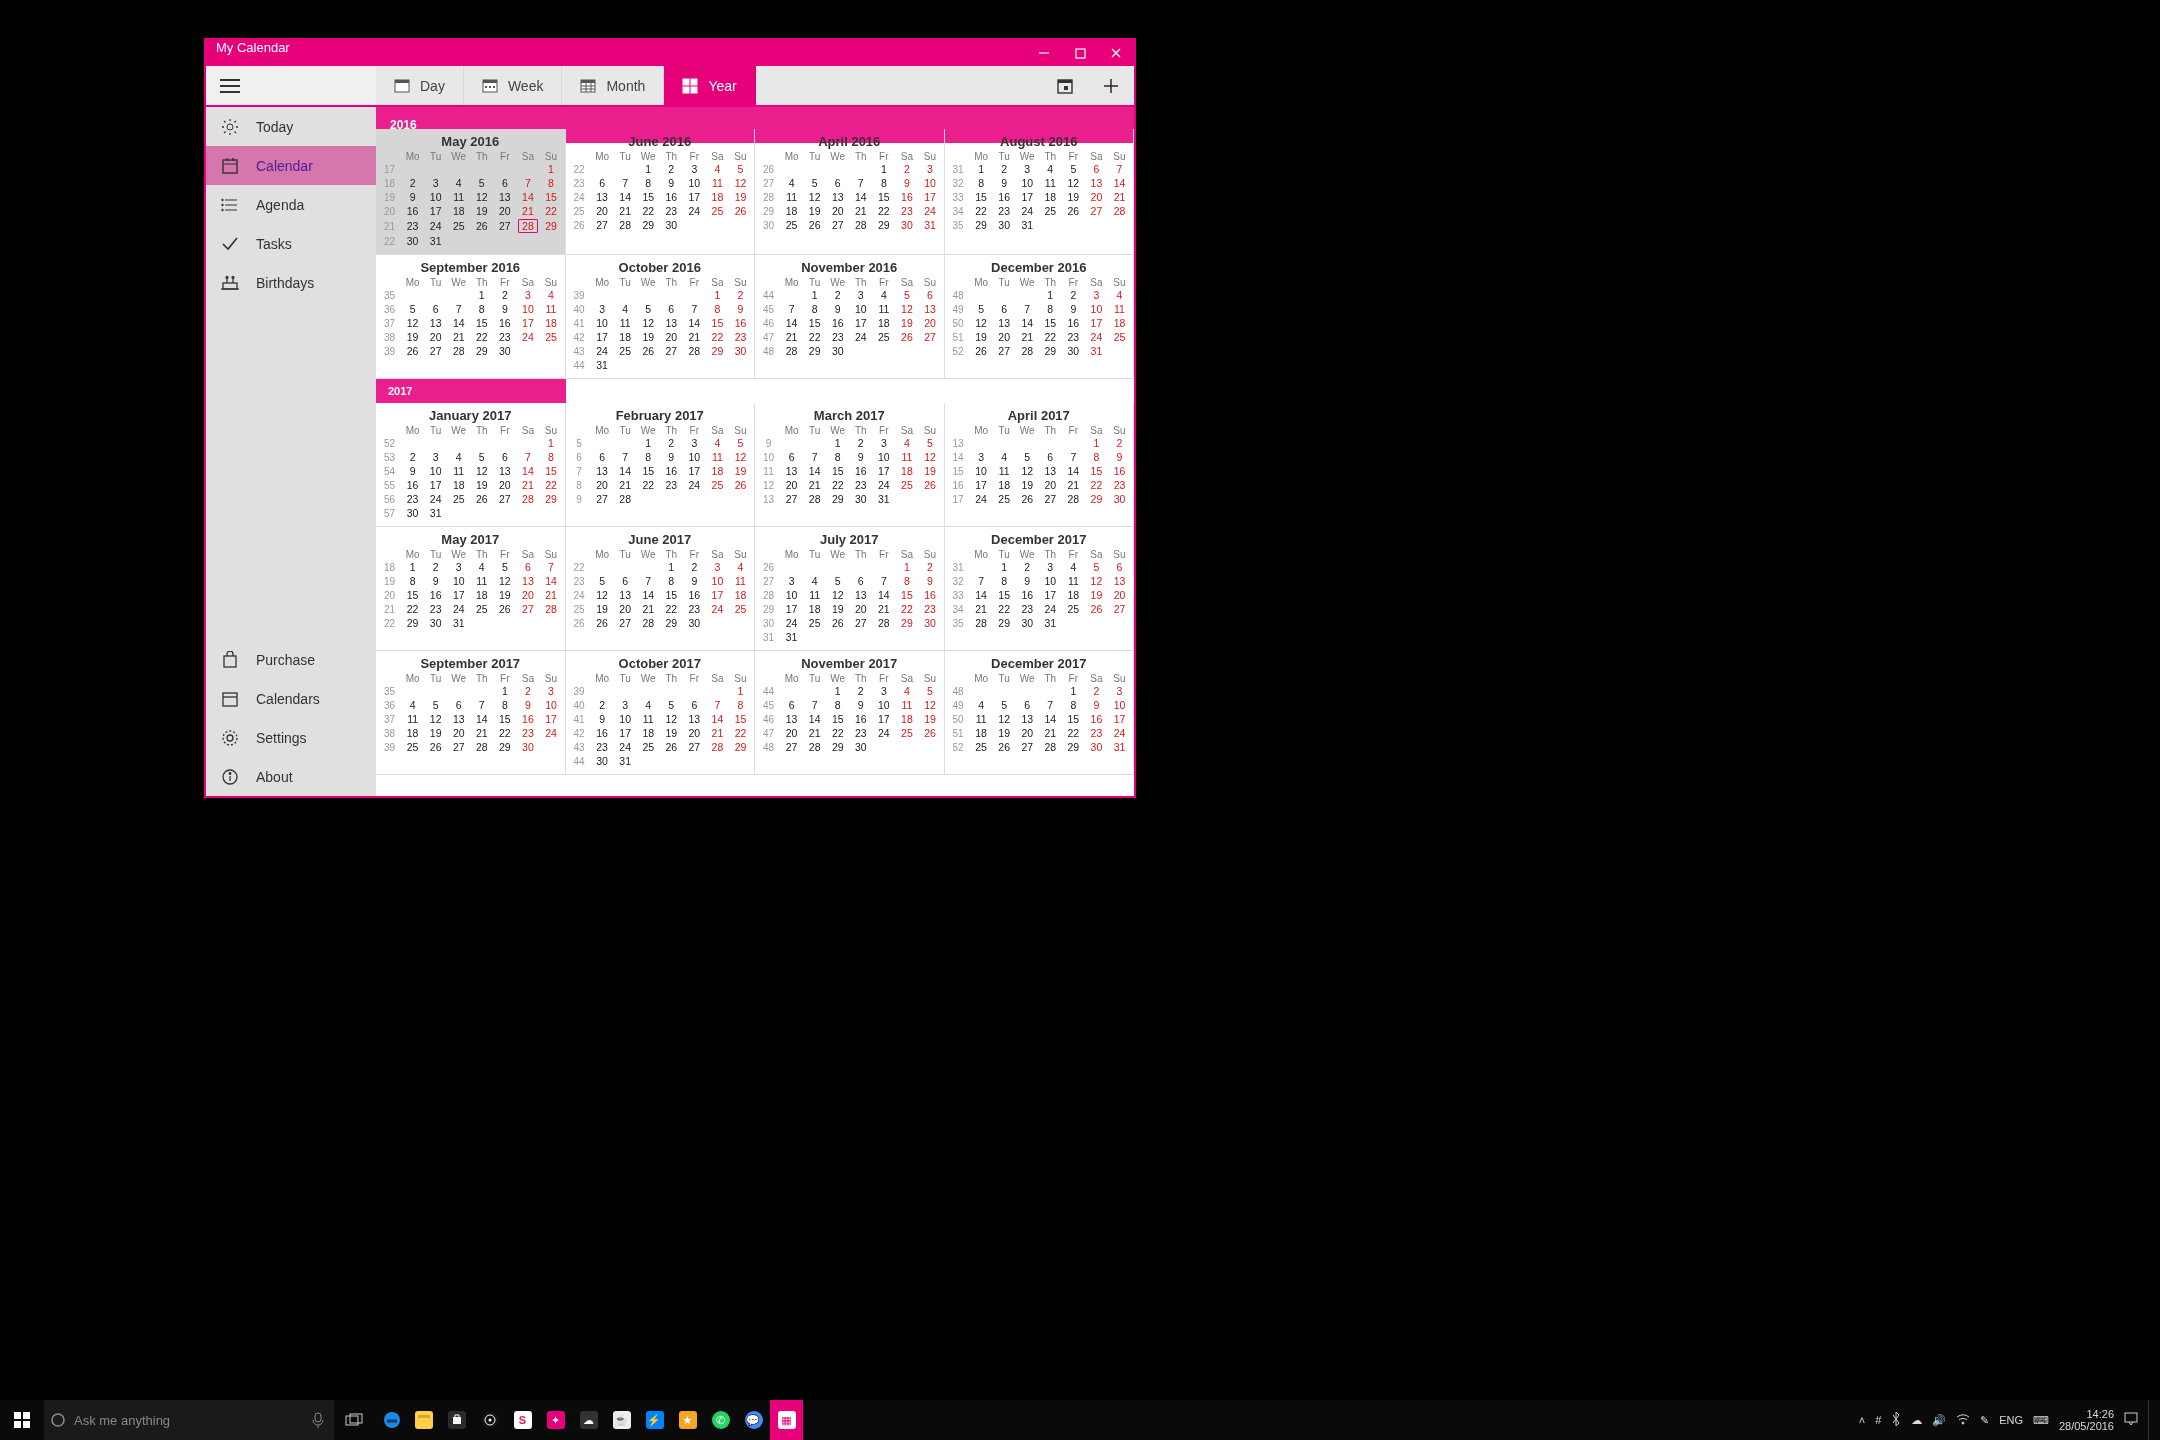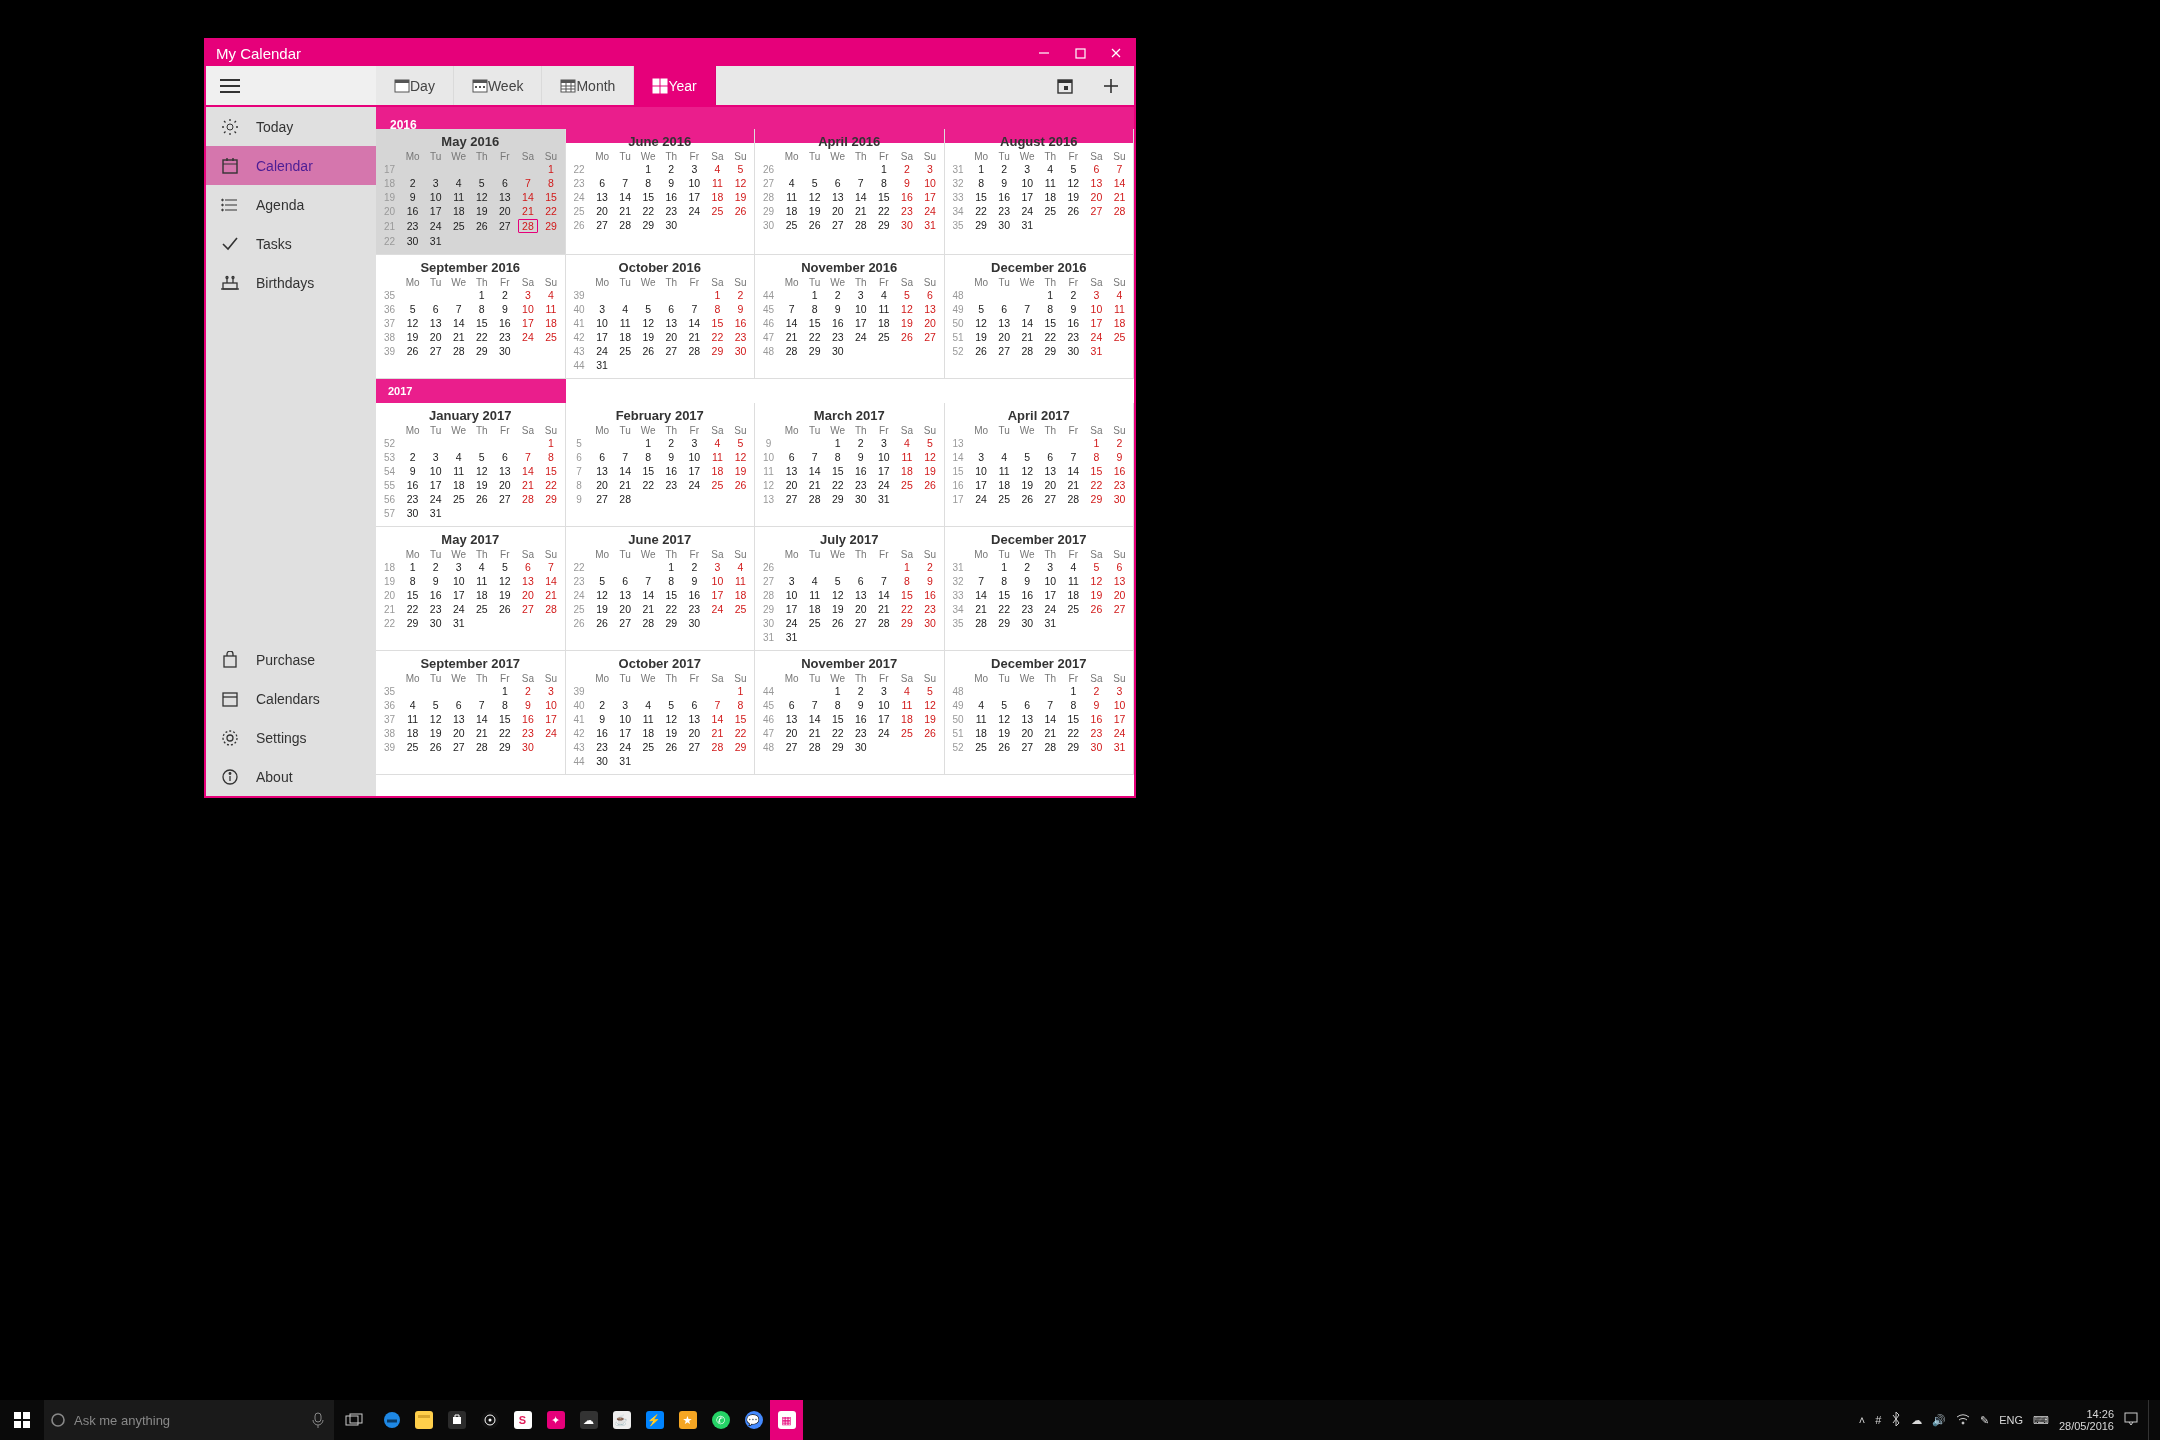--- a/index.html
+++ b/index.html
@@ -19,29 +19,29 @@
   *{box-sizing:border-box;font-family:"Segoe UI",Arial,sans-serif;}
   html,body{margin:0;padding:0;height:100%;width:100%;background:#000;overflow:hidden;}
   #desktop{position:absolute;inset:0;background:#000;}
   
   #app{
     position:absolute;left:204px;top:38px;width:932px;height:760px;
     background:#fff;border:2px solid var(--pink);border-bottom-width:2px;
     box-shadow:0 0 12px rgba(0,0,0,.4);
     display:flex;flex-direction:column;overflow:hidden;
   }
-  .titlebar{height:26px;background:var(--pink);color:#fff;display:flex;align-items:center;font-size:15px;}
+  .titlebar{height:26px;background:var(--pink);color:#fff;display:flex;align-items:flex-start;font-size:13px;}
   .titlebar .title{padding-left:10px;flex:1;}
   .titlebar .ctl{width:36px;height:26px;display:flex;align-items:center;justify-content:center;}
   .titlebar .ctl svg{stroke:#fff;}
   .toolbar{height:41px;background:var(--bg-grey2);display:flex;align-items:stretch;border-bottom:2px solid var(--pink);}
   .hamburger{width:170px;display:flex;align-items:center;padding-left:14px;background:var(--bg-grey);}
   .hamburger svg{stroke:#333;}
   .viewtabs{display:flex;}
-  .vtab{display:flex;align-items:center;padding:0 18px;border-right:1px solid rgba(0,0,0,.06);color:#444;font-size:14px;}
+  .vtab{display:flex;align-items:center;gap:10px;padding:0 18px;border-right:1px solid rgba(0,0,0,.06);color:#444;font-size:14px;}
   .vtab .ico{display:inline-flex;}
   .vtab.active{background:var(--pink);color:#fff;}
   .toolbar .spacer{flex:1;}
   .toolbar .rbtn{width:46px;display:flex;align-items:center;justify-content:center;}
   .body{flex:1;display:flex;min-height:0;}
   .sidebar{width:170px;background:var(--side-grey);display:flex;flex-direction:column;font-size:14px;color:#333;}
   .side-item{height:39px;display:flex;align-items:center;gap:16px;padding-left:14px;}
   .side-item.active{background:var(--pink-light);color:#4c1d95;}
   .side-item .ic{width:20px;display:flex;justify-content:center;}
   .side-gap{flex:1;}

